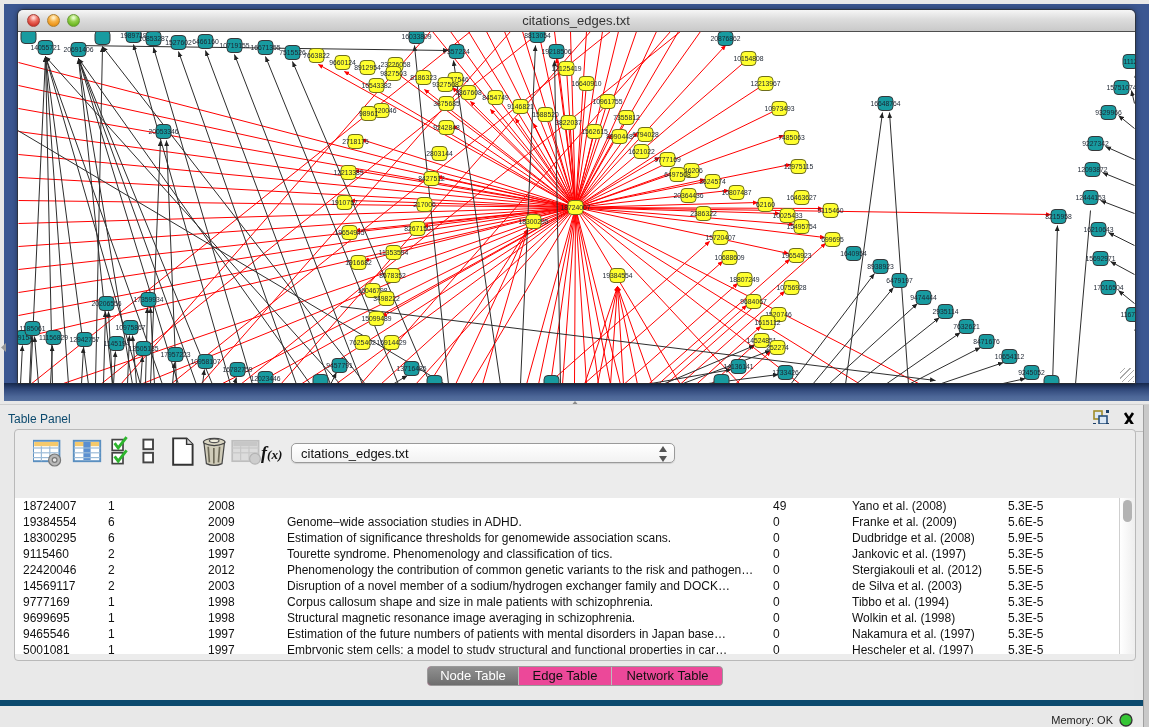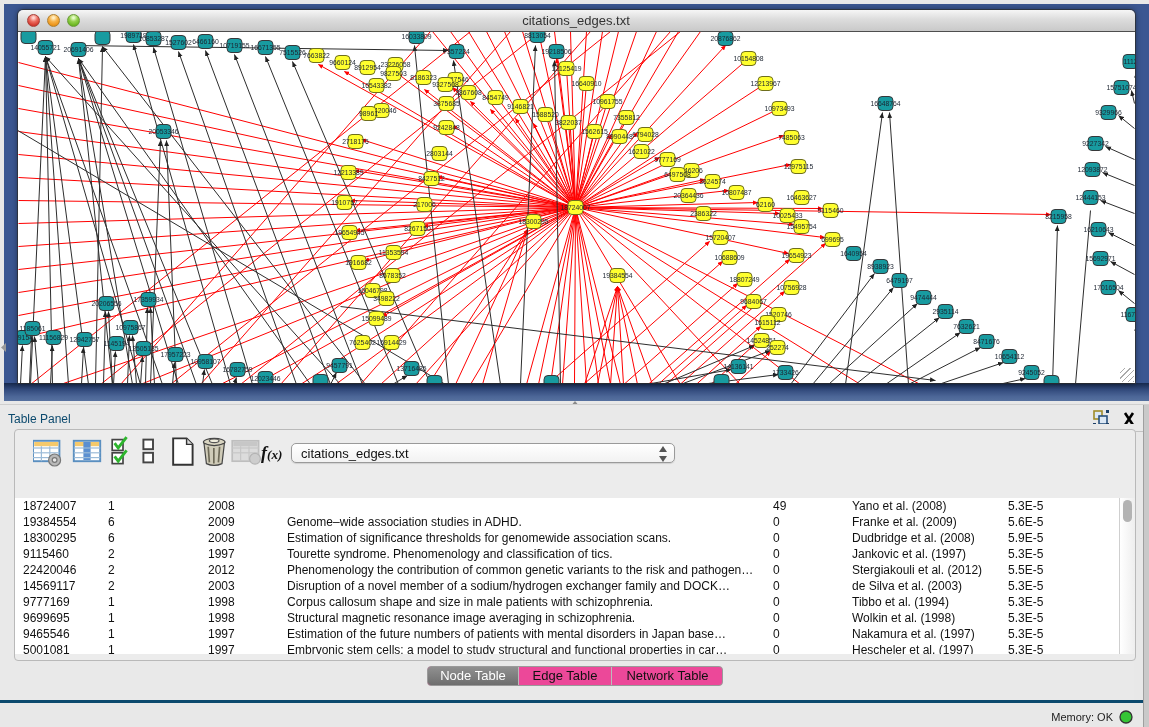--- a/index.html
+++ b/index.html
@@ -36,21 +36,21 @@
   border-right:1px solid #cfcfcf; }
 .trow { position:absolute; left:0; width:100%; height:16px; font-size:12px; color:#111; }
 .trow span { position:absolute; top:1px; white-space:nowrap; }
 #vsb { position:absolute; left:1105px; top:68px; width:15px; height:156px; background:linear-gradient(90deg,#ffffff,#eeeeee); }
 #vsb .thumb { position:absolute; left:2.5px; top:2px; width:9px; height:22px; border-radius:5px; background:#b3b3b3; }
 #tabs { position:absolute; left:427px; top:242px; width:296px; height:20px;
   border:1px solid #9a9a9a; border-radius:4px; background:#ec4899; font-size:13px; }
 #tabs .seg { position:absolute; top:0; height:18px; line-height:18px; text-align:center; color:#111; }
 #tabs .sel { background:linear-gradient(#909090,#6e6e6e); color:#fff; border-radius:3px 0 0 3px; }
 #status { position:absolute; left:0; top:700px; width:1149px; height:27px; background:#e8e8e8;
-  border-top:3px solid #0c4a6e; font-size:11px; color:#222; }
+  border-top:6px solid #0c4a6e; font-size:11px; color:#222; }
 #rightstrip { position:absolute; right:0; top:405px; width:6px; height:322px; background:#c9c9c9;
   border-left:1px solid #9f9f9f; }
 </style></head>
 <body>
 <div id="root">
   <div id="desktop">
     <div id="dbot"></div>
     <div id="win">
       <div id="titlebar">
         <div class="tl" style="left:9px;  background:radial-gradient(circle at 50% 25%, #ffd5d0 8%, #ec6e62 40%, #d43a30 75%, #b02820); border:1px solid #a8403a;"></div>

